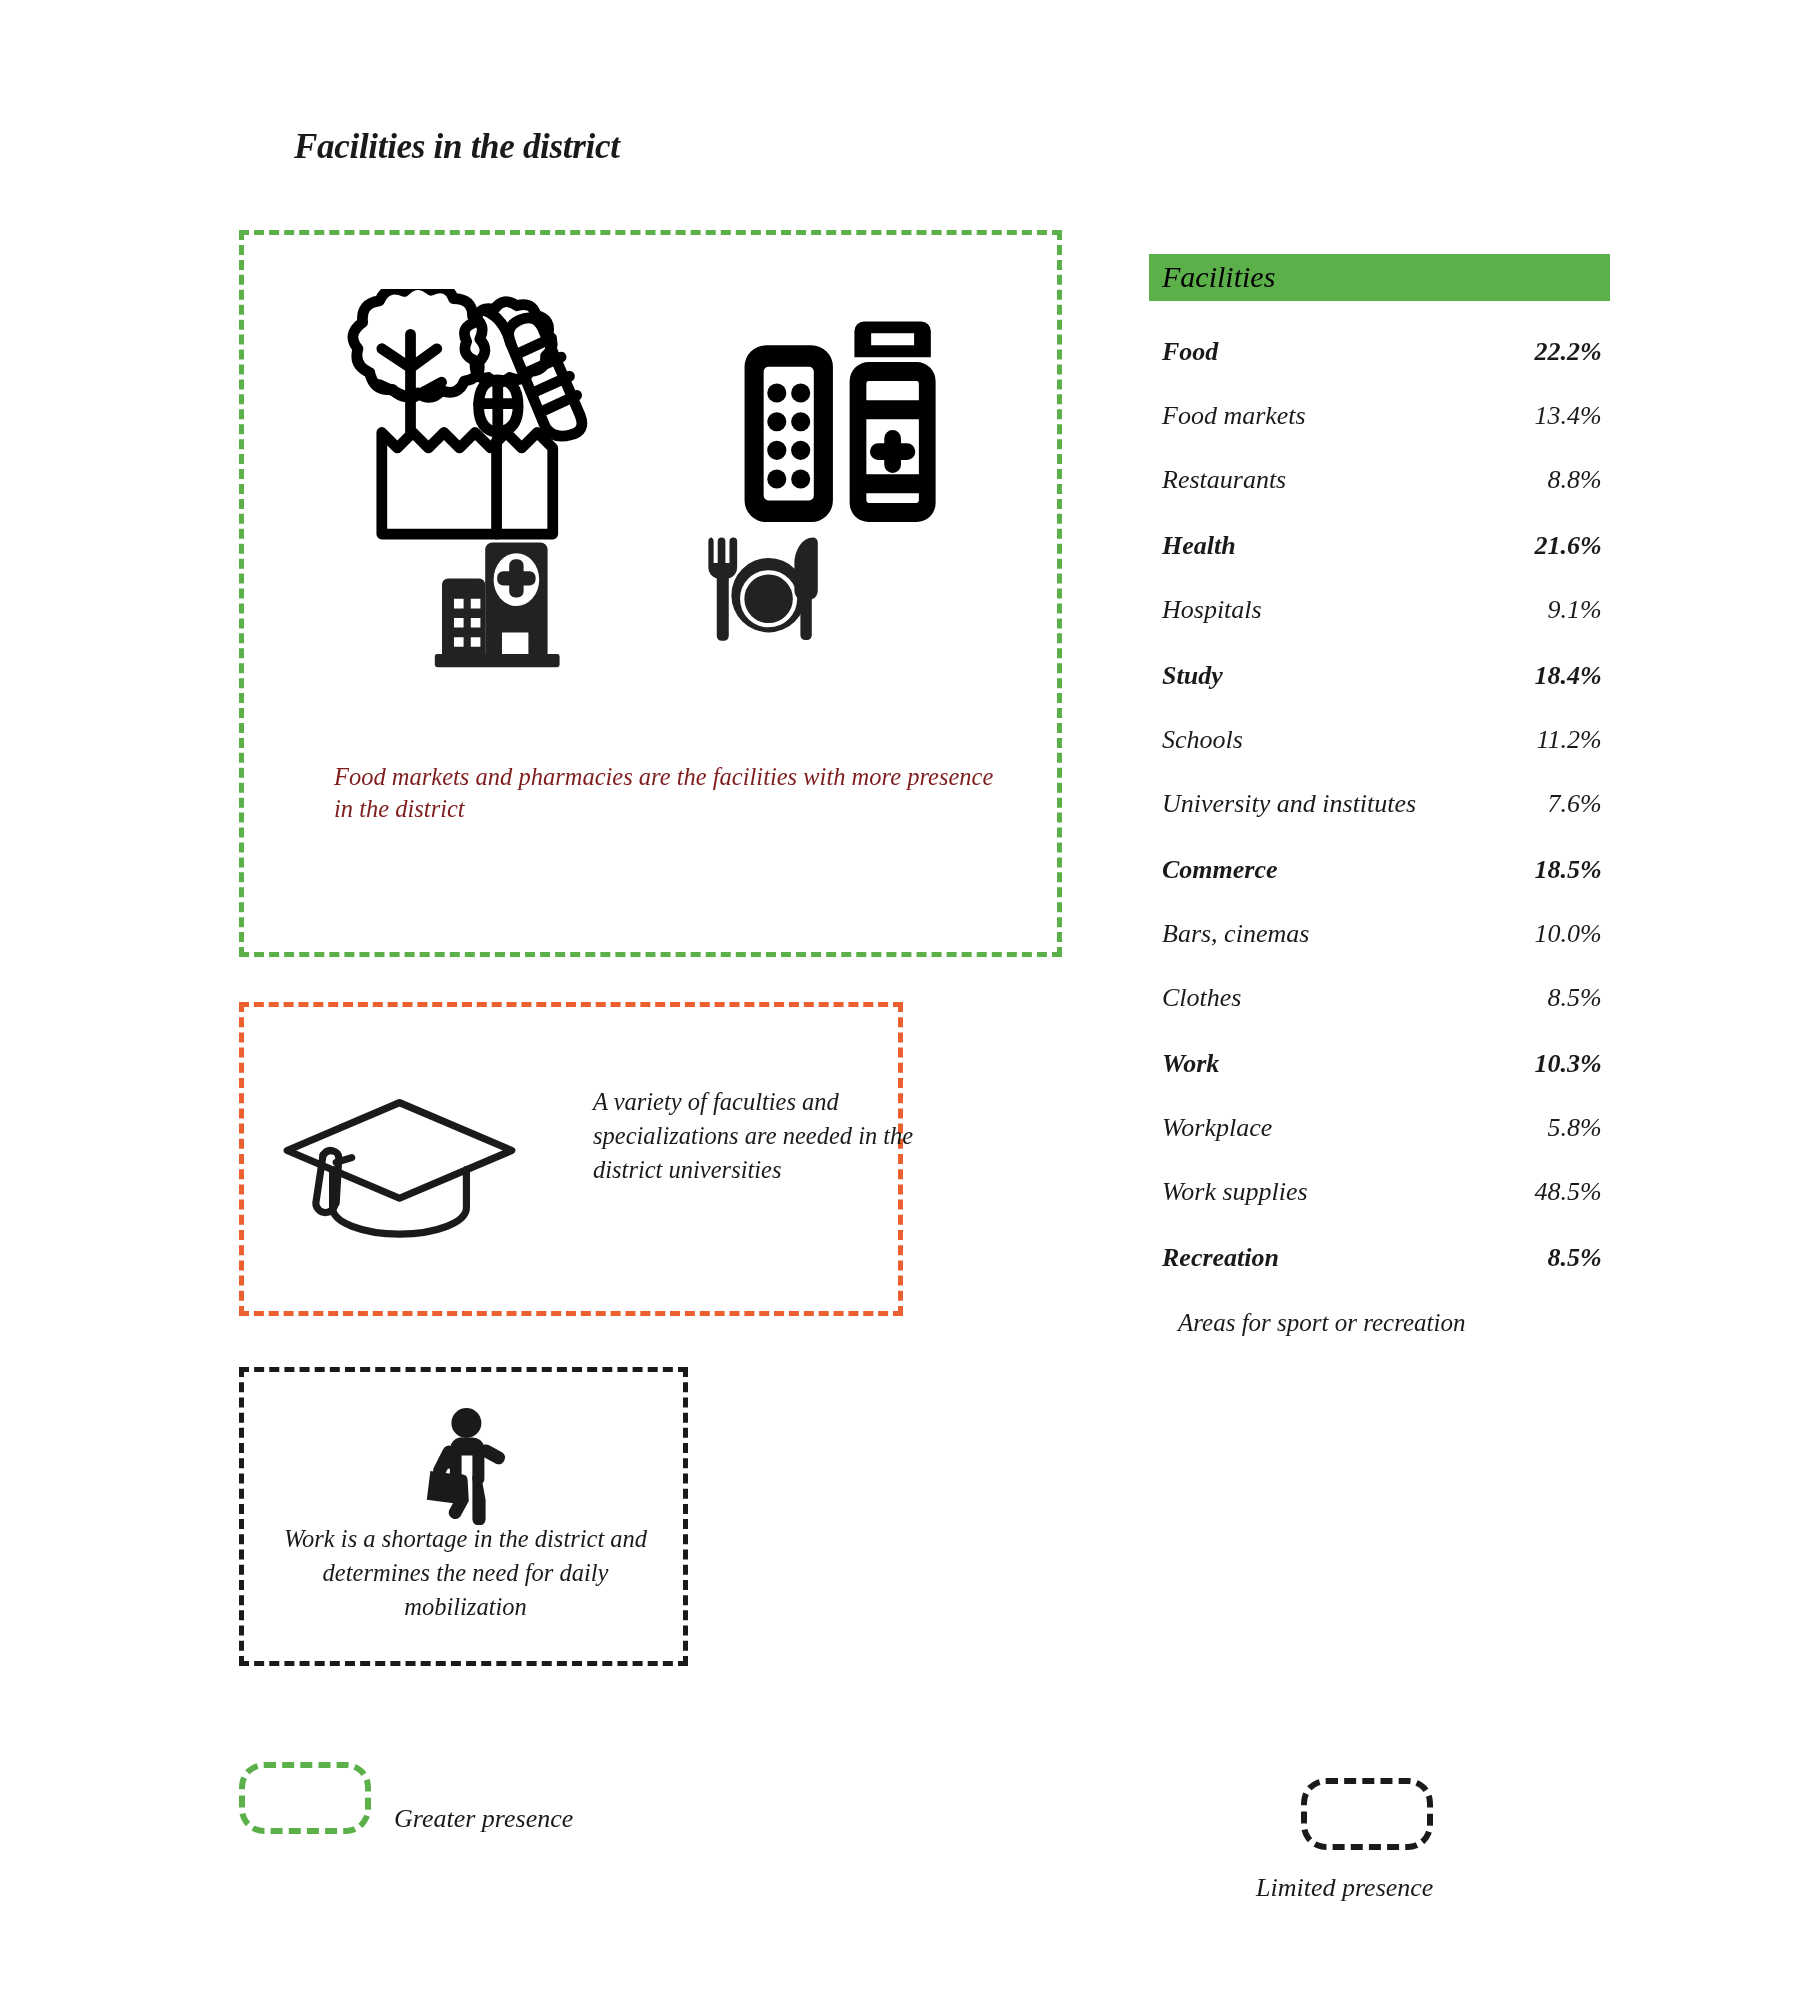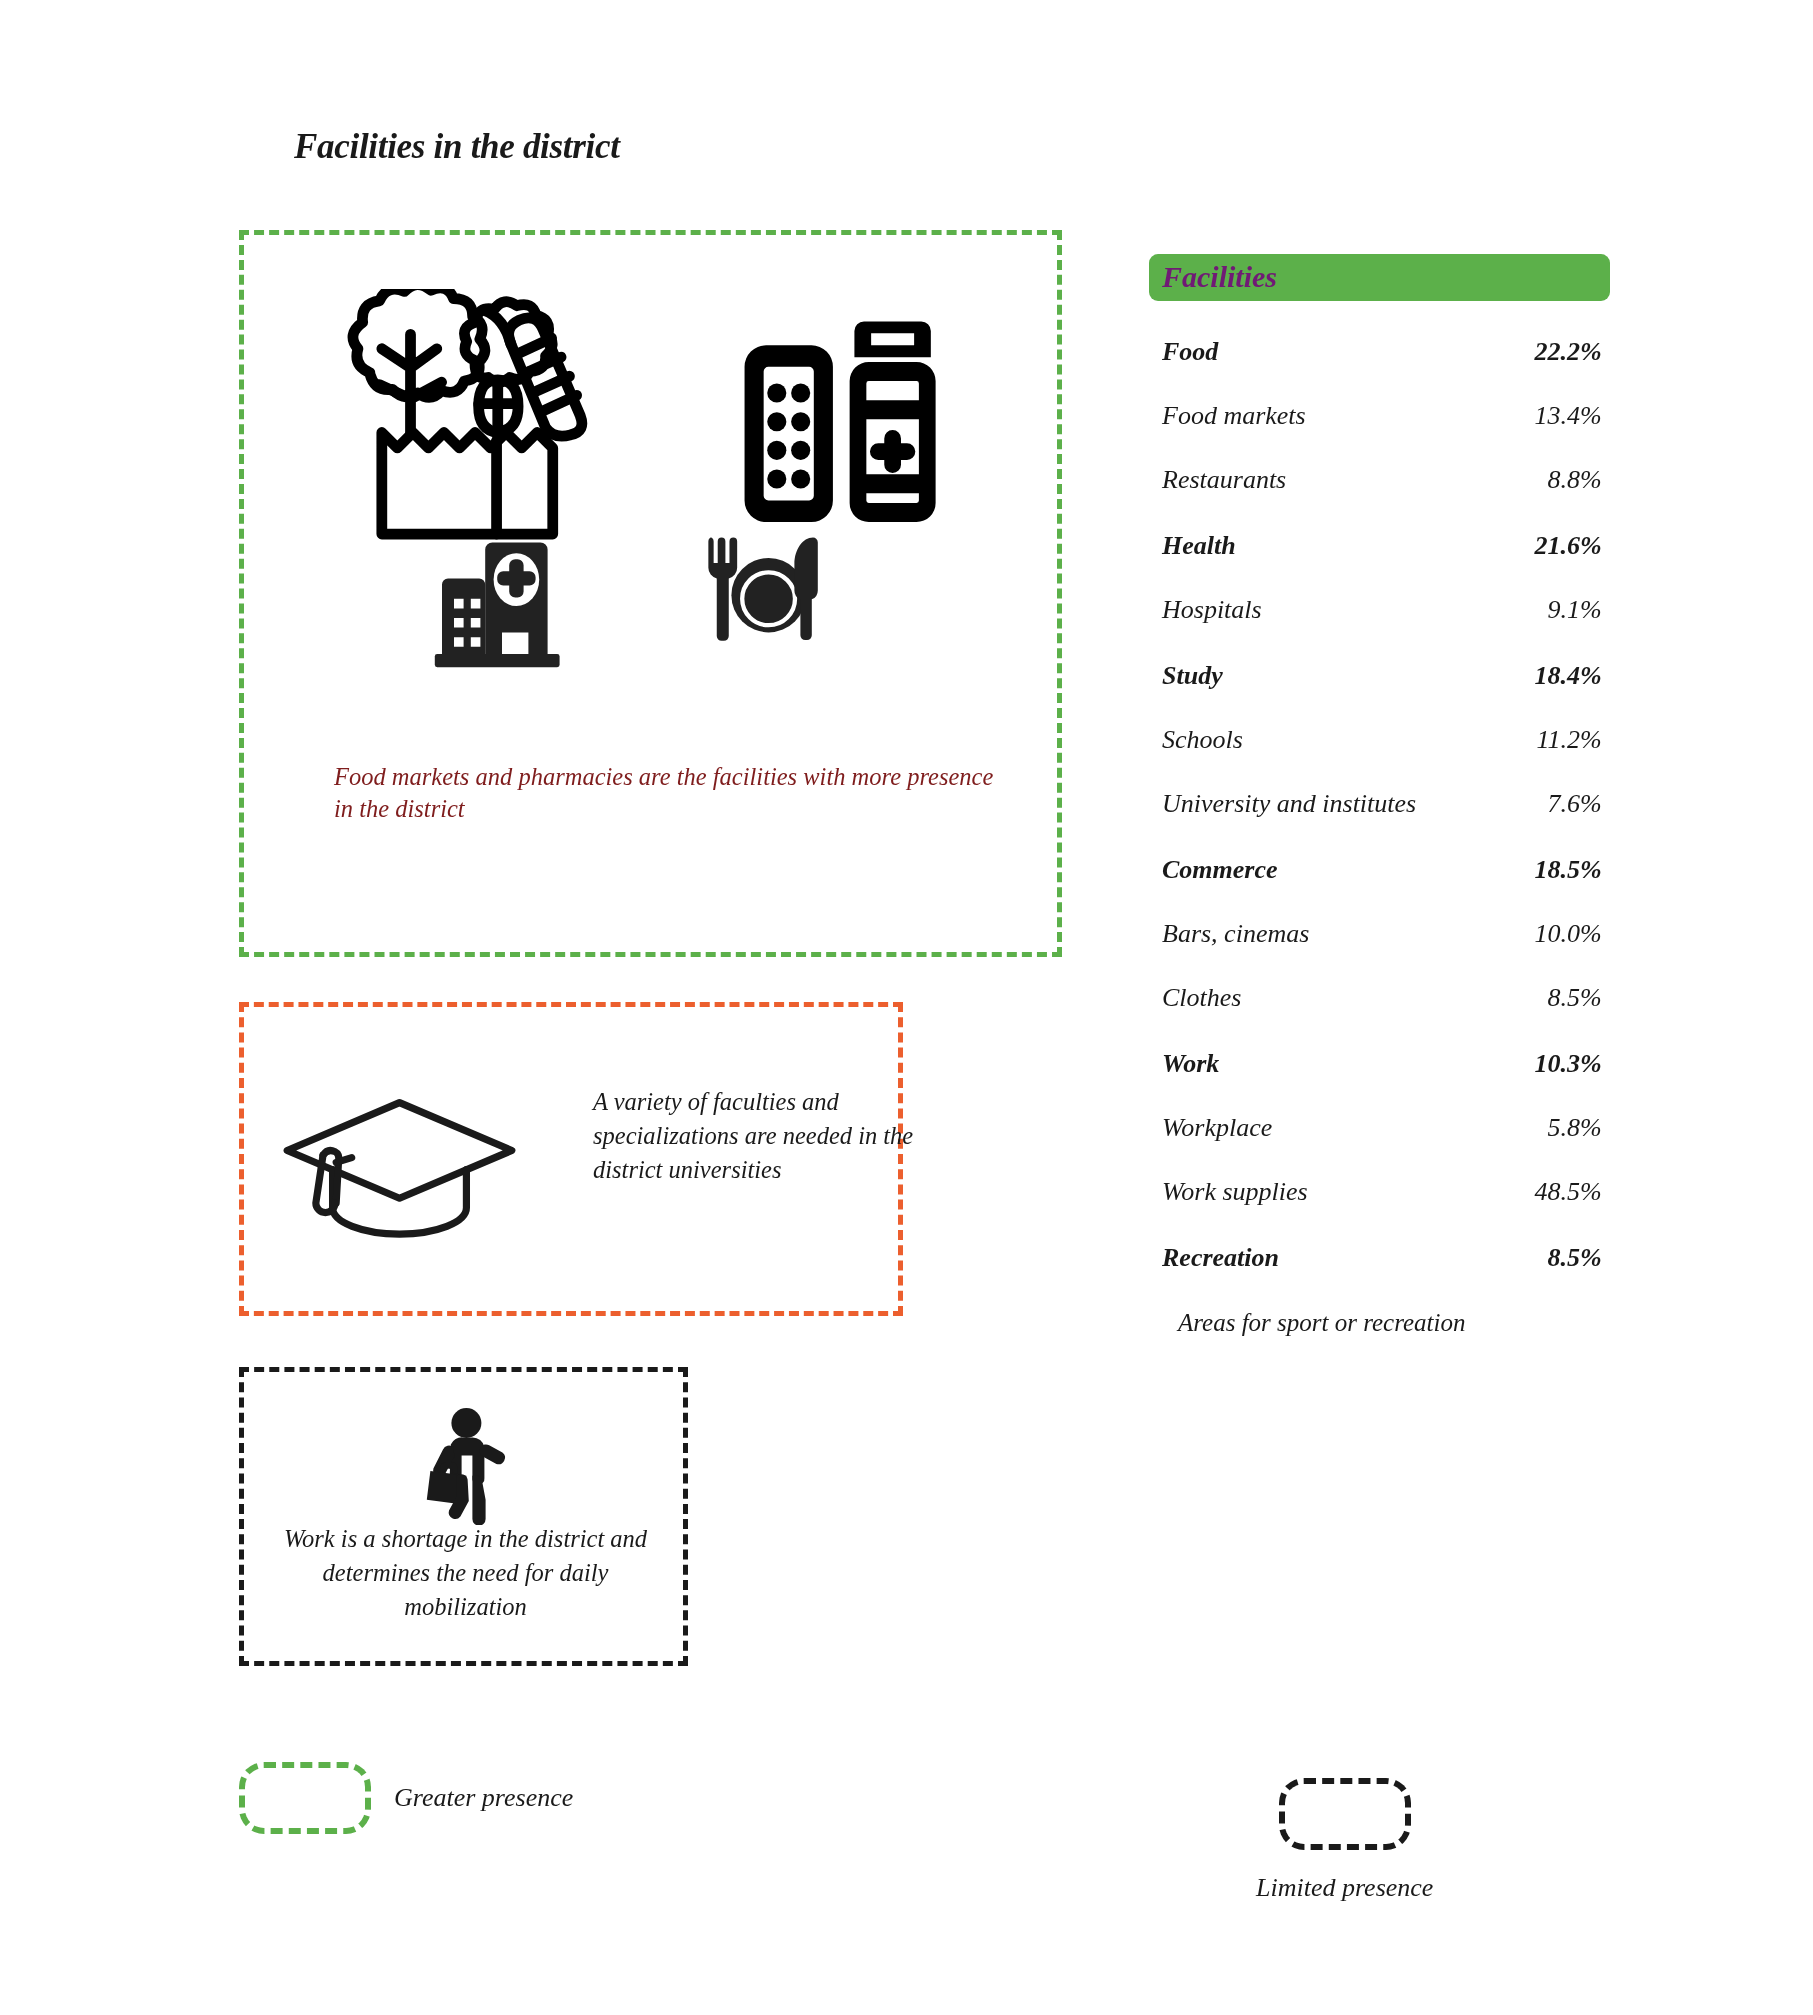--- a/index.html
+++ b/index.html
@@ -132,30 +132,29 @@
 
   
   #facilities-table {
     position: absolute;
     left: 1149px;
     top: 254px;
     width: 461px;
   }
   #table-header {
     background: #5cb04a;
-    color: #701a75;
+    color: #000000;
     font-size: 30px;
-    font-weight: bold;
+    font-weight: normal;
     font-style: italic;
     padding: 7.2px 0 9.6px 13px;
     box-sizing: border-box;
     height: 47px;
     line-height: 31px;
     white-space: nowrap;
-    border-radius: 9px;
   }
   .trow {
     display: flex;
     align-items: flex-end;
     justify-content: space-between;
     padding: 0 8.4px 0 13px;
     box-sizing: border-box;
     height: 64px;
   }
   .trow .tlabel { font-size: 26px; font-style: italic; white-space: nowrap; }
@@ -169,21 +168,21 @@
   #legend {
     position: absolute;
     left: 239px;
     top: 1762px;
     width: 1394px;
     height: 84px;
   }
   .legend-item {
     position: absolute;
     display: flex;
-    align-items: center;
+    align-items: flex-end;
     gap: 23px;
   }
   #legend-greater { left: 0px;    top: 0px; }
   #legend-regular { left: 515px;  top: 0px; }
   #legend-limited { left: 1017px; top: 16px; flex-direction: column; }
   .legend-swatch {
     width: 132px;
     height: 72px;
     border-radius: 25px;
     box-sizing: border-box;

